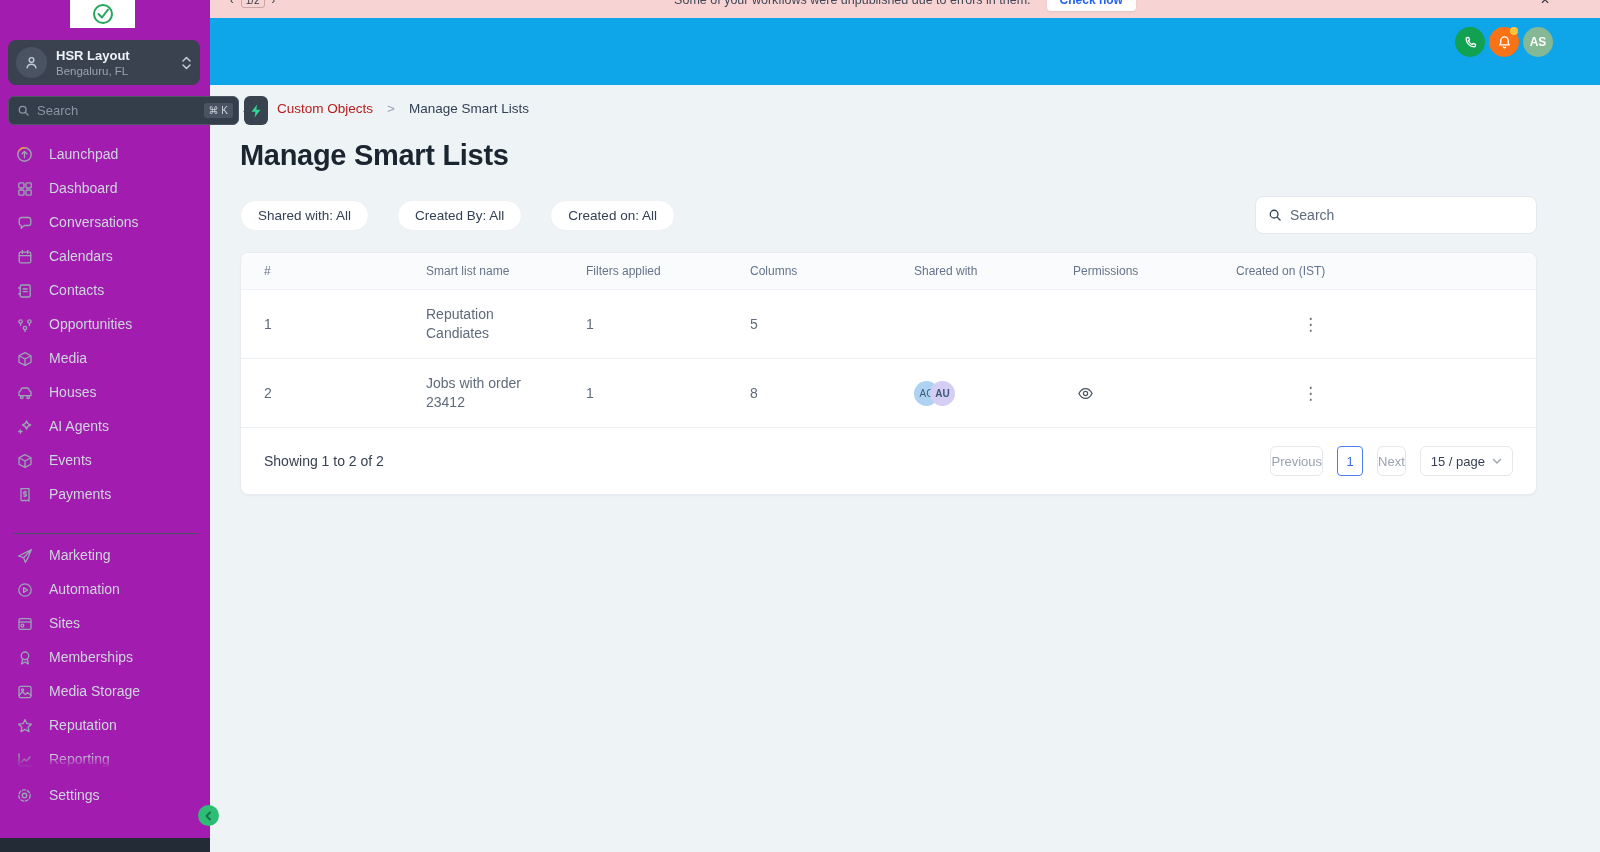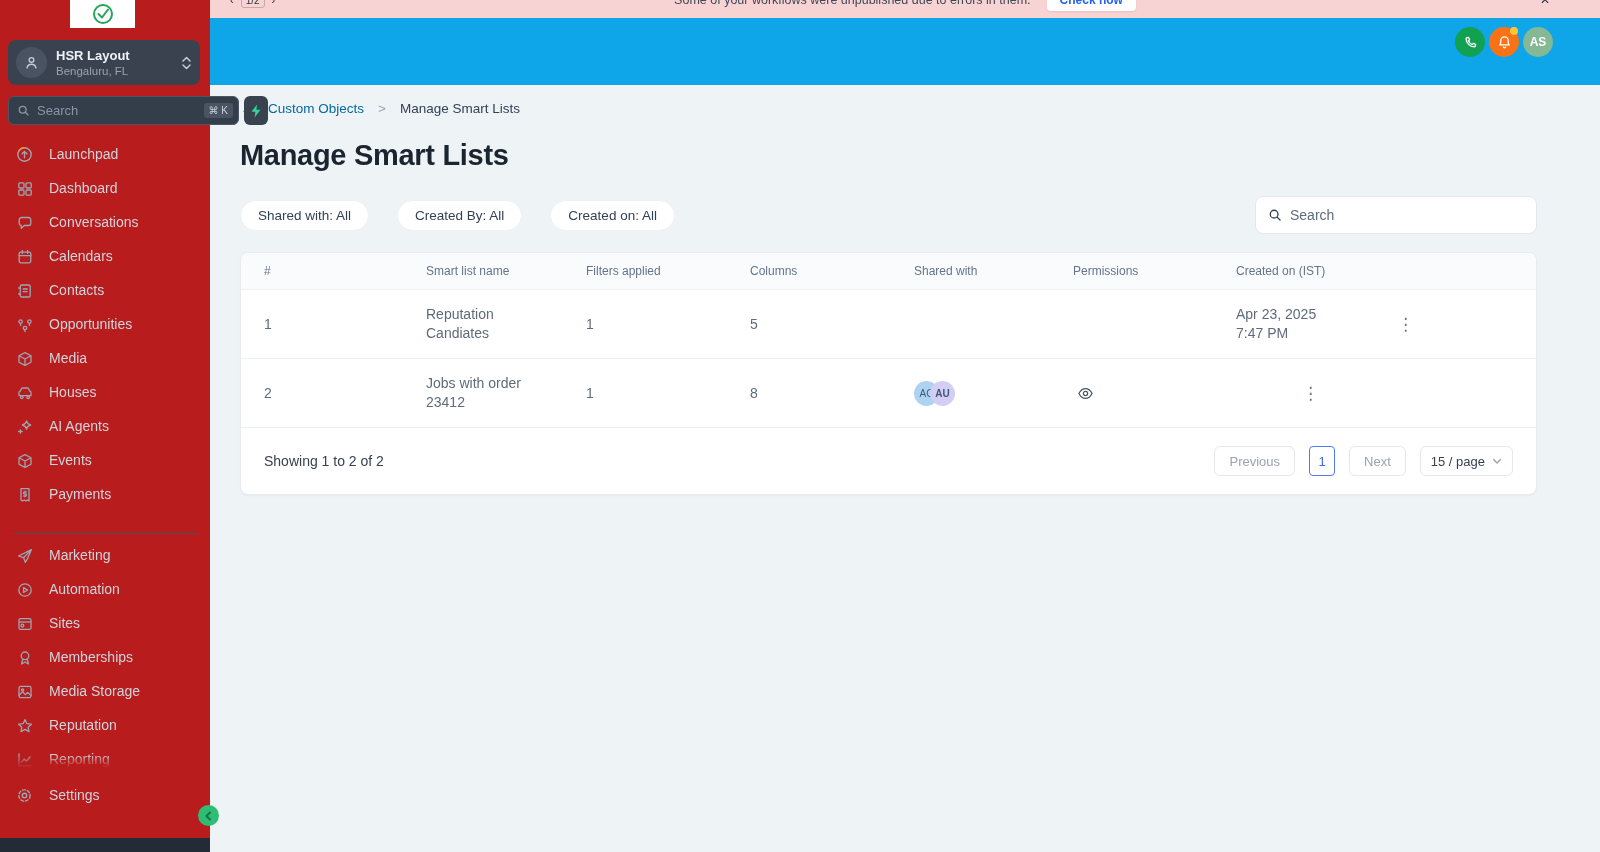--- a/index.html
+++ b/index.html
@@ -1,21 +1,21 @@
 <!DOCTYPE html>
 <html><head>
 <meta charset="utf-8">
 <style>
   * { margin:0; padding:0; box-sizing:border-box; }
   html,body { width:1600px; height:852px; overflow:hidden; background:#eef3f6;
               font-family:"Liberation Sans","DejaVu Sans",sans-serif; }
   .app { display:flex; width:1600px; height:852px; }
 
   
-  .sidebar { position:relative; width:210px; flex:none; background:#b91c1c; color:#cfd5dd; z-index:5; }
+  .sidebar { position:relative; width:210px; flex:none; background:#a21caf; color:#cfd5dd; z-index:5; }
   .logo-box { position:absolute; left:70px; top:0; width:65px; height:28px; background:#fff;
               display:flex; align-items:center; justify-content:center; overflow:hidden; }
   .loc-card { position:absolute; left:8px; top:40px; width:192px; height:45px; background:#3a4250;
               border-radius:8px; display:flex; align-items:center; padding:0 8px; cursor:pointer; }
   .loc-ico { width:31px; height:31px; border-radius:50%; background:#4a5361; display:flex;
              align-items:center; justify-content:center; color:#c3cbd6; flex:none; }
   .loc-txt { margin-left:9px; flex:1; min-width:0; }
   .loc-name { font-size:13px; font-weight:700; color:#eef2f7; }
   .loc-sub { font-size:11.5px; color:#98a2b0; margin-top:2px; }
   .loc-chev { color:#c3cbd6; flex:none; }
@@ -62,21 +62,21 @@
   .cb-phone { background:#12a150; color:#fff; }
   .cb-bell { background:#f97316; color:#fff; }
   .cb-bell .dot { position:absolute; top:0px; right:1px; width:8px; height:8px; border-radius:50%;
                   background:#fdc63a; }
   .cb-avatar { background:#85b894; color:#fff; font-size:12px; font-weight:700; }
 
   .content { flex:1; overflow:hidden; }
   .content-inner { width:1297px; margin-left:30px; }
   .breadcrumb { margin-top:15px; display:flex; align-items:center; font-size:13.5px; }
   .bc-back { color:#2563eb; font-size:17px; cursor:pointer; line-height:1; }
-  .bc-parent { margin-left:11px; color:#0369a1; cursor:pointer; }
+  .bc-parent { margin-left:20px; color:#b91c1c; cursor:pointer; }
   .bc-sep { margin:0 14px; color:#94a3b8; }
   .bc-cur { color:#334155; }
   .page-title { margin-top:22px; font-size:29px; font-weight:700; color:#1b2530; letter-spacing:-.3px; }
 
   .toolbar { margin-top:24px; display:flex; align-items:center; }
   .chips { display:flex; gap:28px; }
   .chip { background:#fff; border:1px solid #eef1f4; border-radius:17px; padding:7px 17px;
           font-size:13.5px; color:#334155; cursor:pointer; white-space:nowrap; }
   .tbl-search { margin-left:auto; width:282px; height:38px; background:#fff; border:1px solid #e3e8ee;
                 border-radius:8px; display:flex; align-items:center; padding:0 12px; }
@@ -99,21 +99,21 @@
             justify-content:center; font-size:10px; font-weight:500; color:#3c5a78; }
   .av-blue { background:#aed3f2; }
   .av-purple { background:#d4cdf4; margin-left:-9px; z-index:2;font-weight:bold; }
   .eye { color:#4b5563; display:flex; margin-left:4px; cursor:pointer; }
   .kebab { font-size:17px; color:#6e7680; text-align:center; cursor:pointer; letter-spacing:1px; }
 
   .card-footer { height:66px; display:flex; align-items:center; padding:0 23px; }
   .cf-summary { font-size:14px; color:#374151; }
   .cf-right { margin-left:auto; display:flex; align-items:center; gap:14px; }
   .pg-btn { height:30px; background:#fff; border:1px solid #e5e7eb; border-radius:6px;
-            font-size:13px; color:#9aa3af; padding:0 14px; cursor:pointer; font-family:inherit; }
+            font-size:13px; color:#9aa3af; padding:0 0; cursor:pointer; font-family:inherit; }
   .pg-page { width:26px; height:30px; background:#fff; border:1px solid #4f7df0; border-radius:4px;
              font-size:13px; color:#3b6ce8; display:flex; align-items:center; justify-content:center; cursor:pointer; }
   .pg-size { height:30px; background:#fff; border:1px solid #e5e7eb; border-radius:6px; display:flex;
              align-items:center; gap:7px; padding:0 10px; font-size:13px; color:#374151; cursor:pointer; }
   .pg-size .chev { color:#9ca3af; display:flex; }
   svg { display:block; }
 </style>
 </head>
 <body>
 
@@ -451,24 +451,20 @@
               <div class="th"></div>
           </div>
 
           <div class="tr row">
             <div class="td">1</div>
             <div class="td td-name">Reputation Candiates</div>
             <div class="td">1</div>
             <div class="td">5</div>
             <div class="td"></div>
             <div class="td"></div>
-            <div class="td td-date">
-              <div>Apr 23, 2025</div>
-              <div>7:47 PM</div>
-            </div>
             <div class="kebab">⋮</div>
             <div></div>
           </div>
 
           <div class="tr row">
             <div class="td">2</div>
             <div class="td td-name">Jobs with order 23412</div>
             <div class="td">1</div>
             <div class="td">8</div>
             <div class="td">

